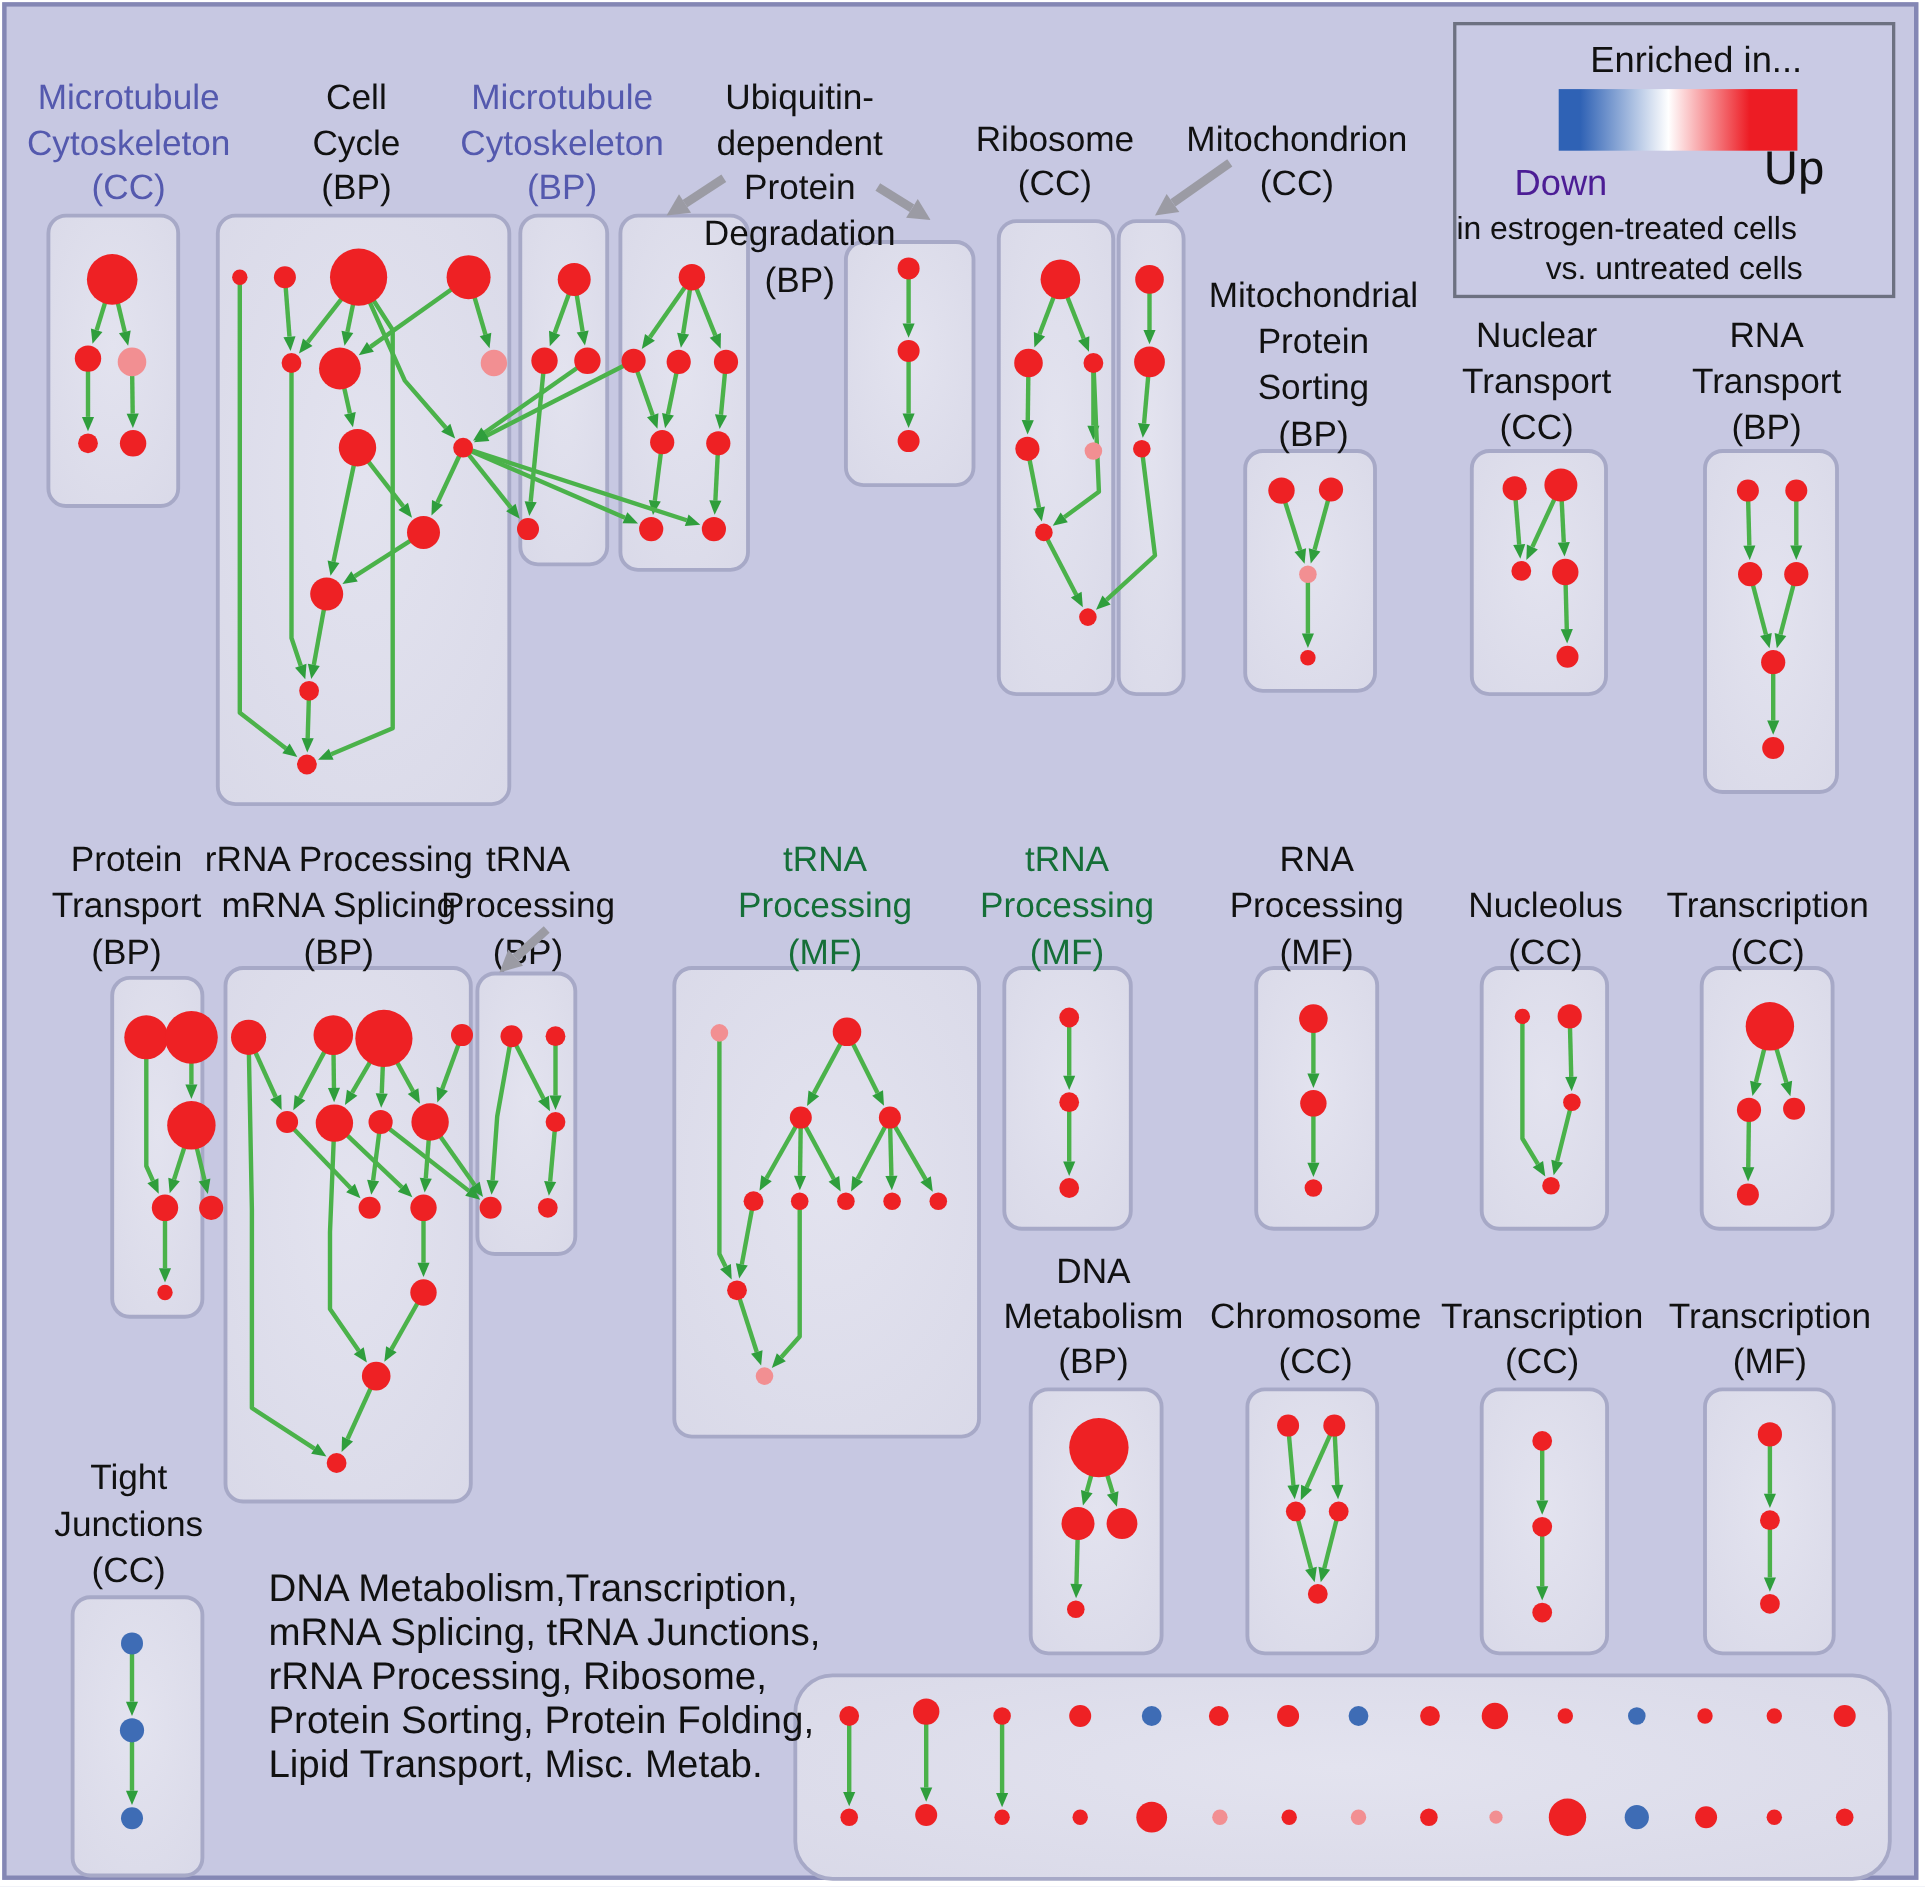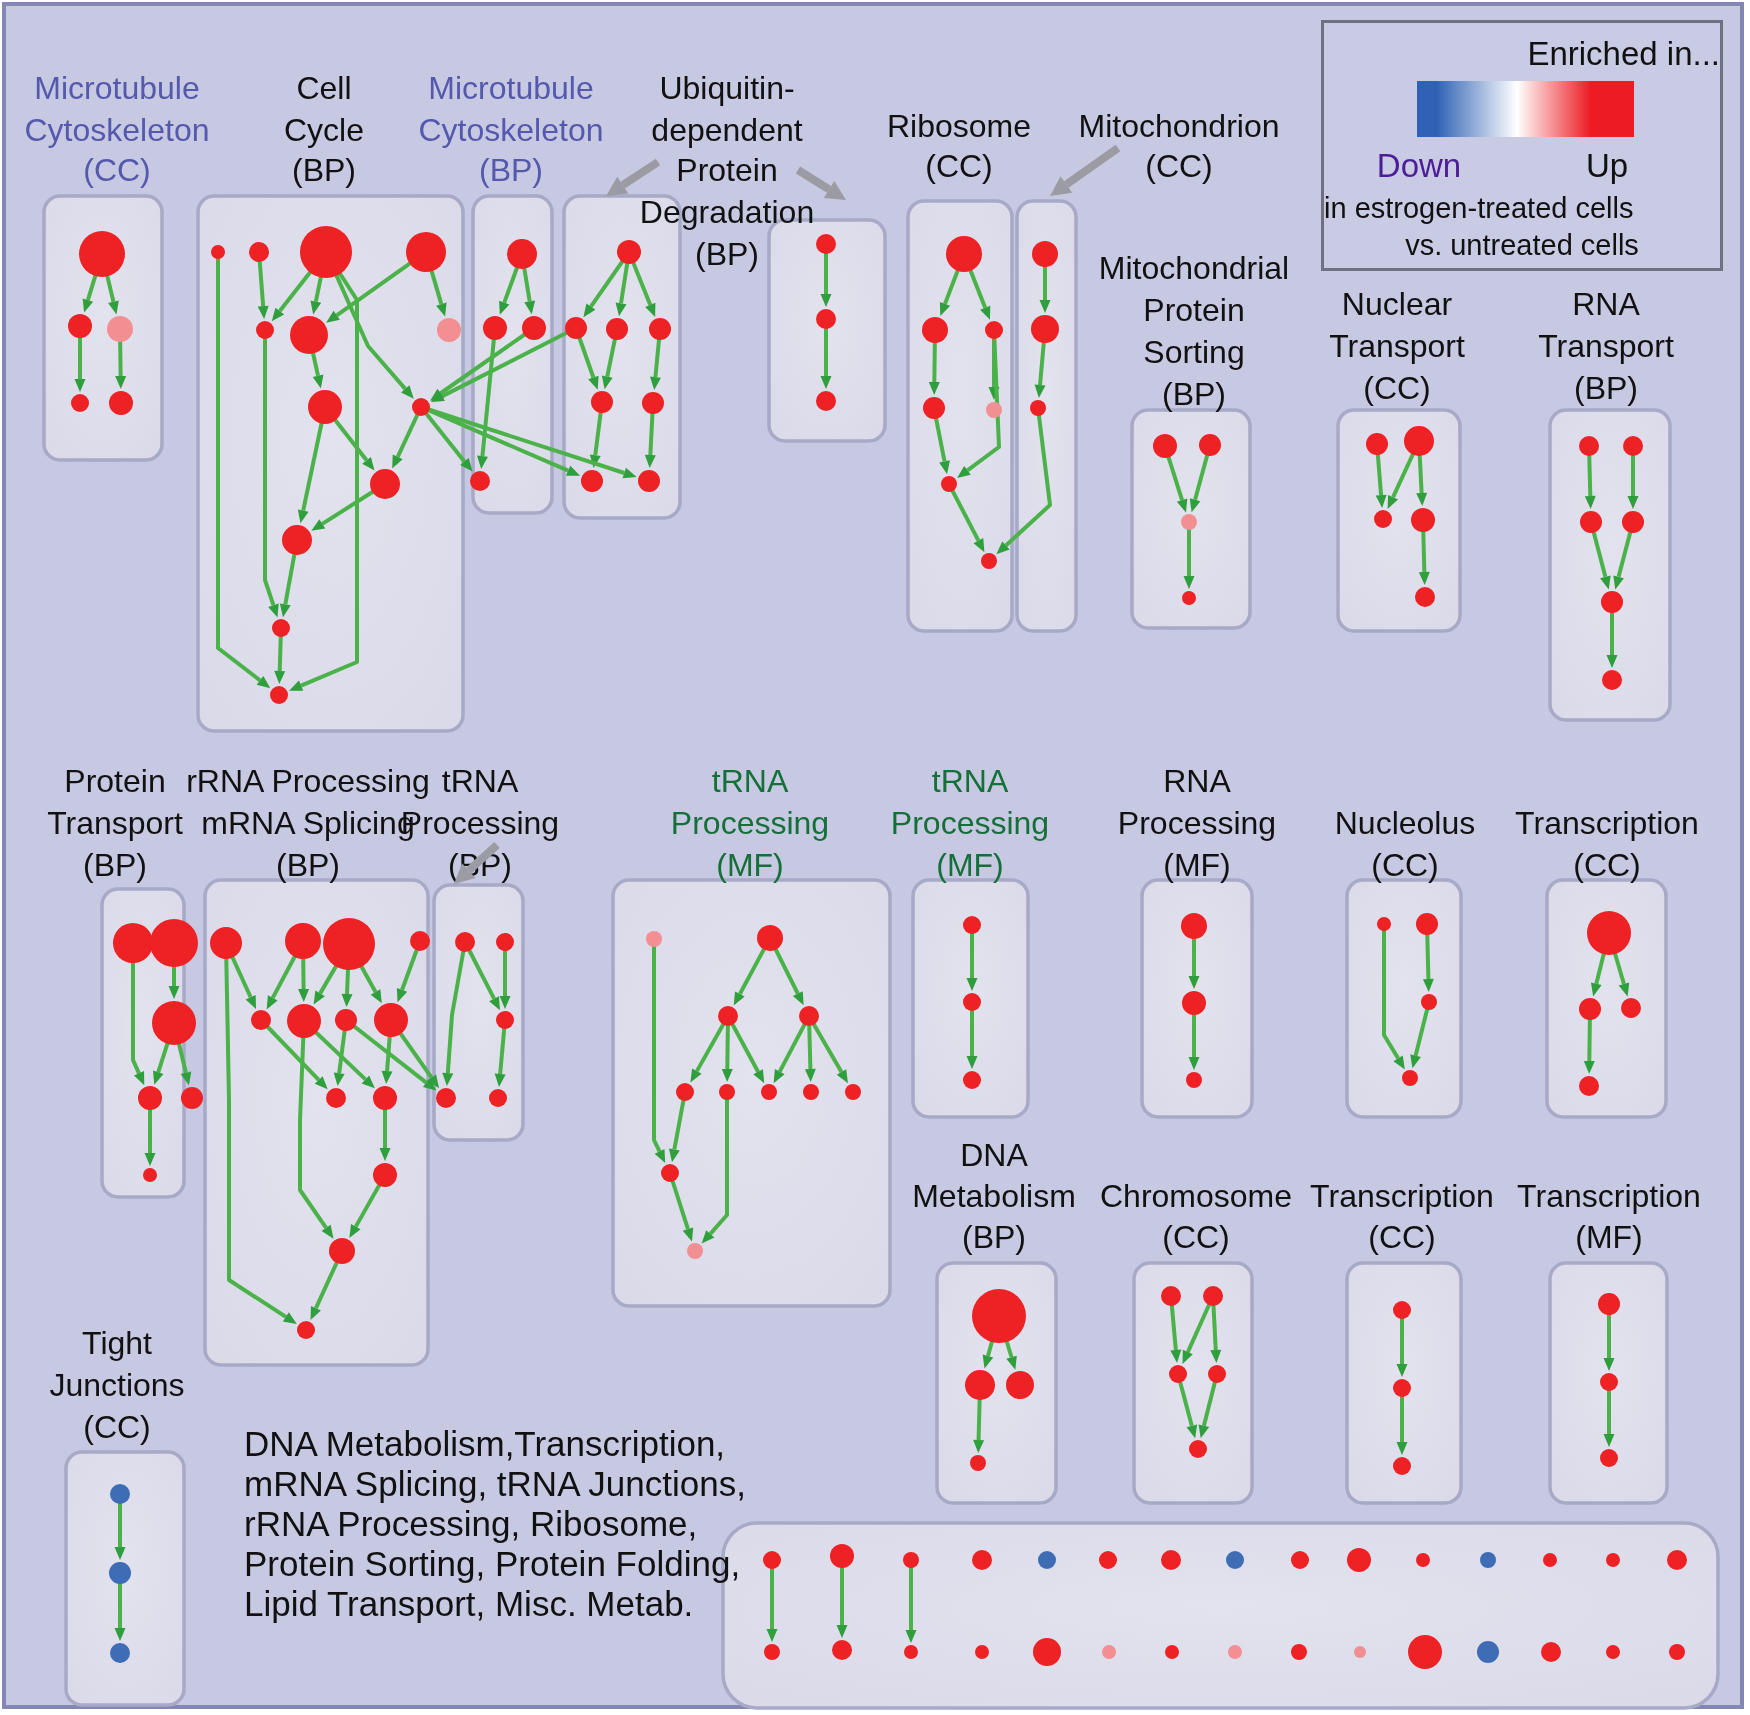--- a/index.html
+++ b/index.html
@@ -1,23 +1,23 @@
 <!DOCTYPE html>
 <html><head>
 <meta charset="utf-8">
 <style>
   html,body{margin:0;padding:0;background:#ffffff;}
   body{width:1750px;height:1715px;position:relative;font-family:"Liberation Sans",sans-serif;overflow:hidden;}
   #frame{position:absolute;left:2px;top:2px;width:1742px;height:1707px;background:#c7c8e2;border:4px solid #8487b4;box-sizing:border-box;}
   #diagram{position:absolute;left:0;top:0;}
   #legend{position:absolute;left:1321px;top:20px;width:402px;height:251px;border:3px solid #6d7181;box-sizing:border-box;background:#c9cae4;}
-  #legend .title{text-align:right;font-size:33px;color:#111;margin-top:12px;margin-left:40px;}
+  #legend .title{text-align:center;font-size:33px;color:#111;margin-top:12px;margin-left:40px;}
   #legend .bar{position:absolute;left:93px;top:58px;width:217px;height:56px;}
   #legend .down{position:absolute;left:50px;top:124px;width:90px;text-align:center;font-size:33px;color:#4c1d95;}
-  #legend .up{position:absolute;left:262px;top:124px;width:90px;text-align:left;font-size:33px;color:#111;}
+  #legend .up{position:absolute;left:262px;top:106px;width:90px;text-align:center;font-size:43px;color:#111;}
   #legend .sub1{position:absolute;left:0;top:169px;width:100%;text-align:left;font-size:29px;color:#111;}
   #legend .sub2{position:absolute;left:0;top:206px;width:100%;text-align:center;font-size:29px;color:#111;}
   #misc-text{position:absolute;left:244px;top:1424px;font-size:35px;line-height:40px;color:#111;white-space:nowrap;}
 </style>
 </head>
 <body>
 
 <div id="frame"></div>
 
 <svg id="diagram" width="1750" height="1715" viewBox="0 0 1750 1715">

